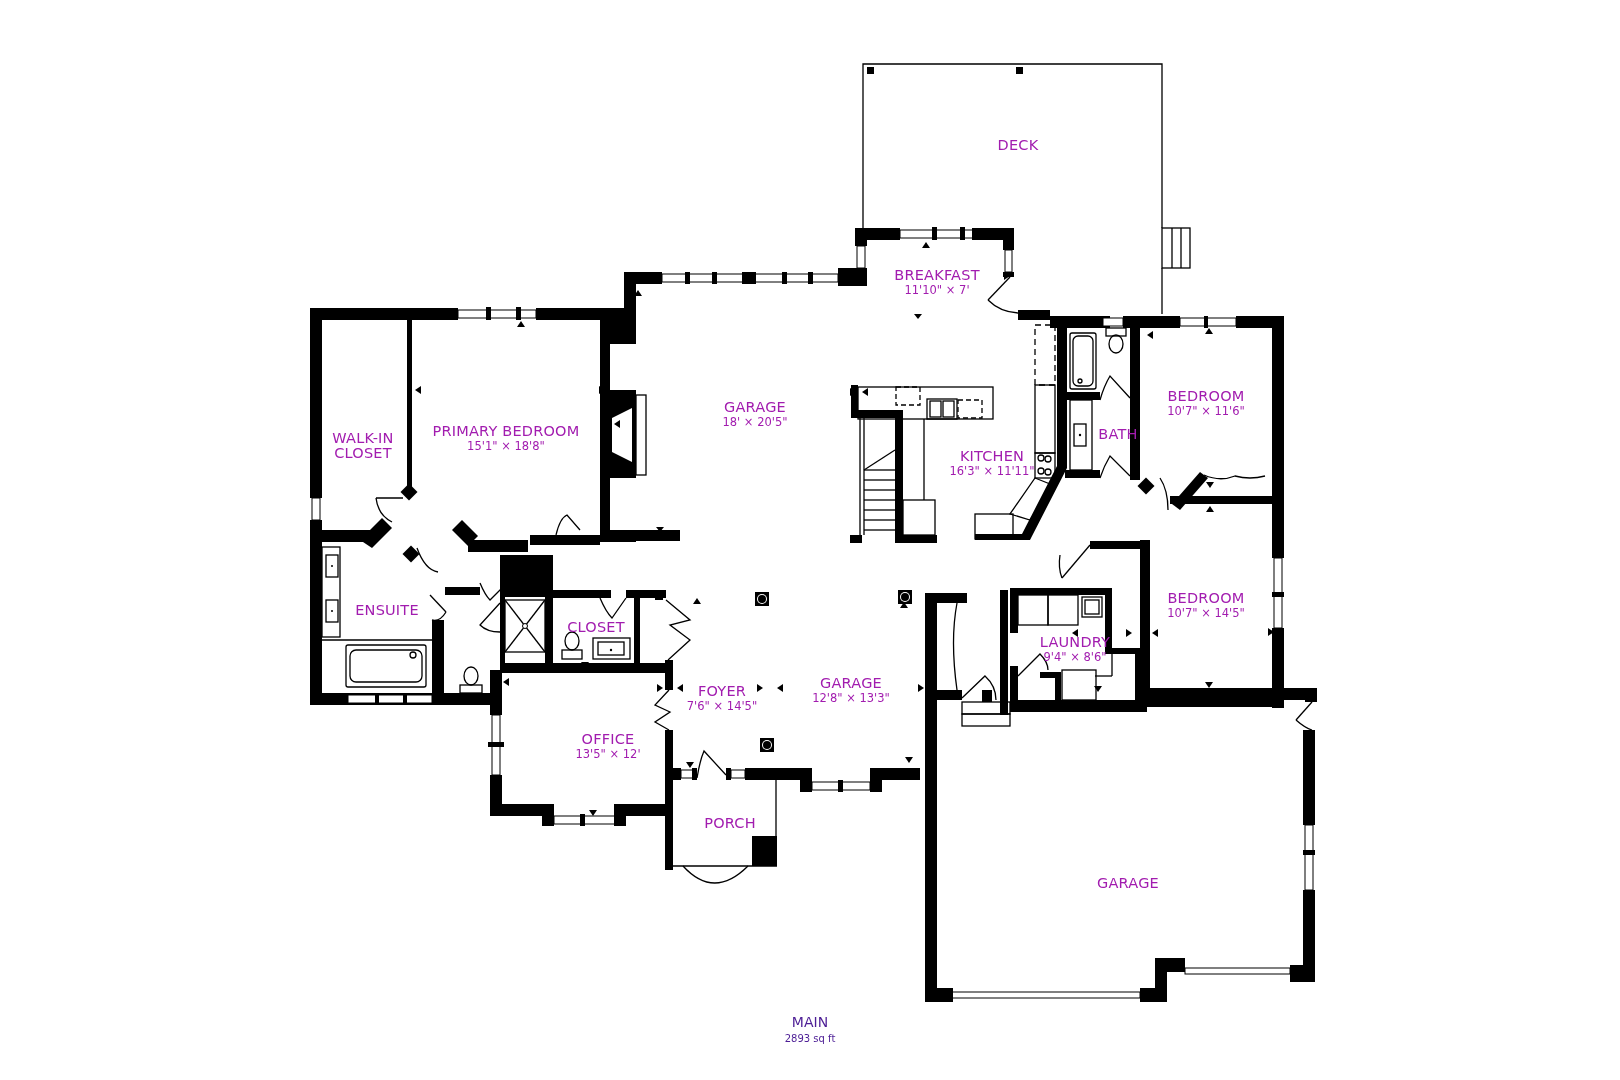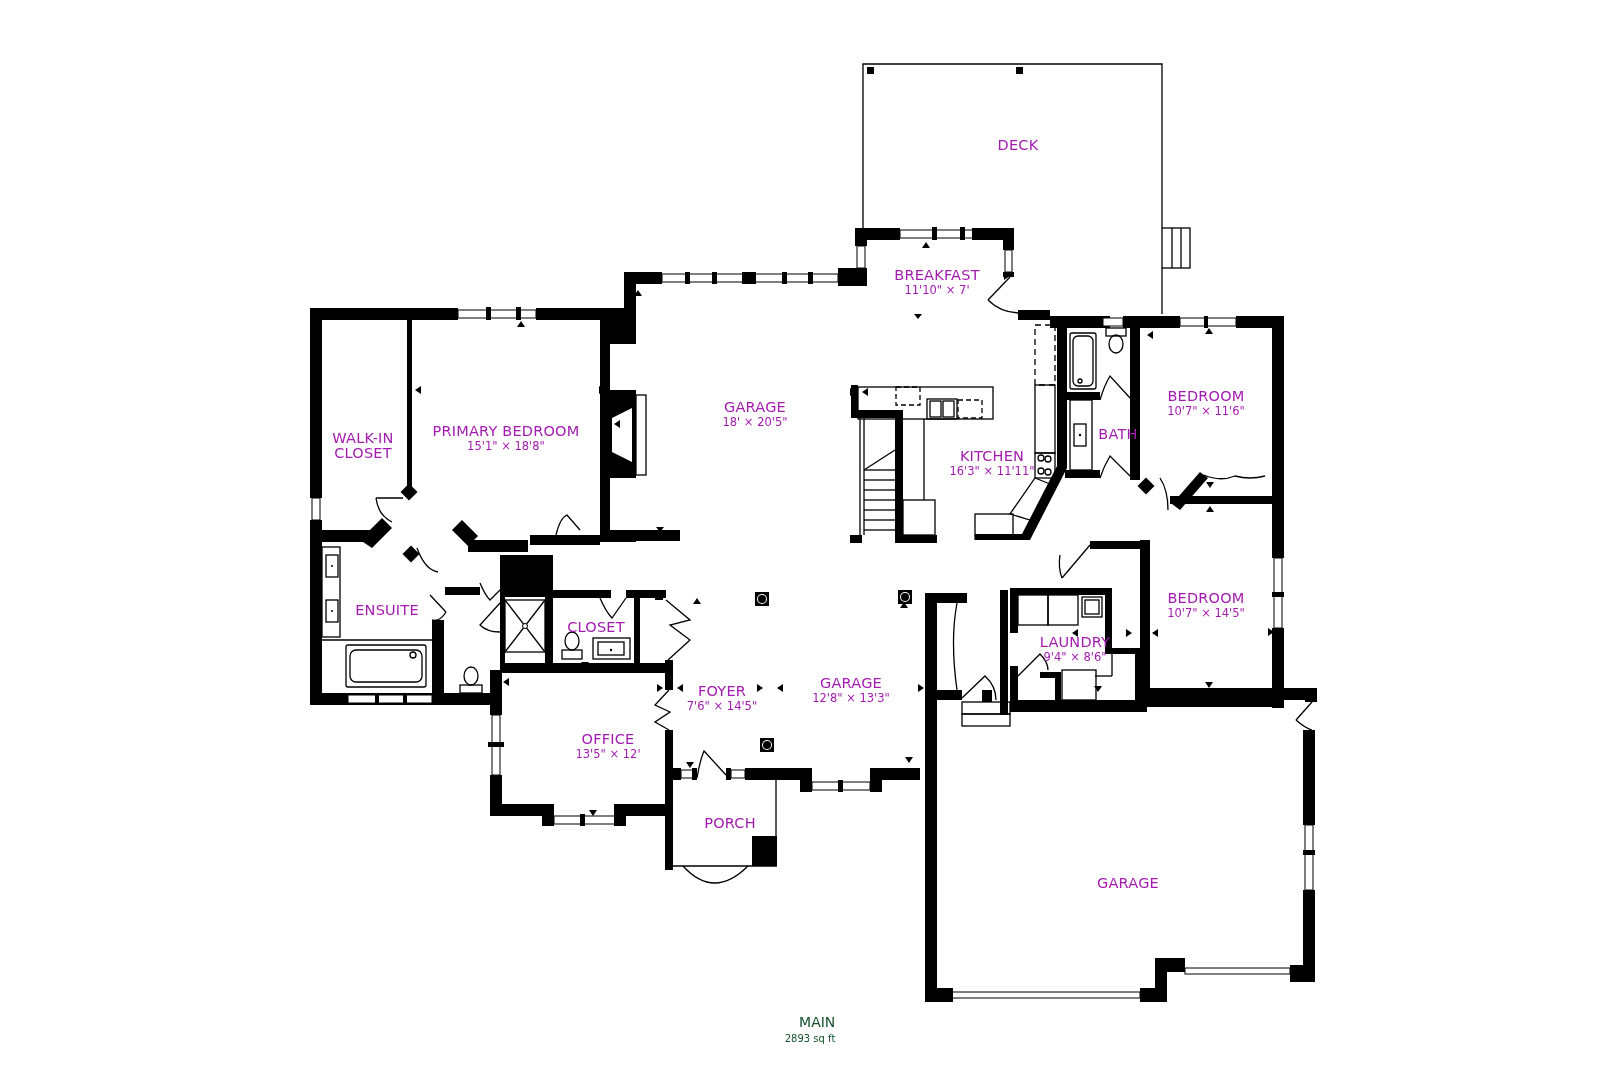--- a/index.html
+++ b/index.html
@@ -1,21 +1,21 @@
 <!DOCTYPE html>
 <html><head>
 <meta charset="utf-8">
 <style>
   html, body { margin:0; padding:0; background:#ffffff; }
   body { width:1620px; height:1080px; overflow:hidden; position:relative; font-family:"DejaVu Sans", sans-serif; }
   #plan { position:absolute; left:0; top:0; width:1620px; height:1080px; }
   .lbl { position:absolute; transform:translate(-50%, 0); text-align:center; color:#a21caf; white-space:nowrap; line-height:1.05; }
   .lbl .nm { font-size:14.5px; letter-spacing:0.2px; display:block; }
   .lbl .dm { font-size:11.5px; display:block; margin-top:1px; }
-  .footer { position:absolute; left:50%; transform:translateX(-50%); text-align:right; color:#14532d; }
+  .footer { position:absolute; left:50%; transform:translateX(-50%); text-align:center; color:#4c1d95; }
   .footer .lv { font-size:14px; display:block; }
   .footer .sq { font-size:10px; display:block; margin-top:3px; }
   .wall { fill:#000; }
   .thin { fill:none; stroke:#000; stroke-width:1.3; }
   .win { fill:#fff; stroke:#000; stroke-width:1; }
 </style>
 </head>
 <body>
 
 <svg id="plan" viewBox="0 0 1620 1080" xmlns="http://www.w3.org/2000/svg">

